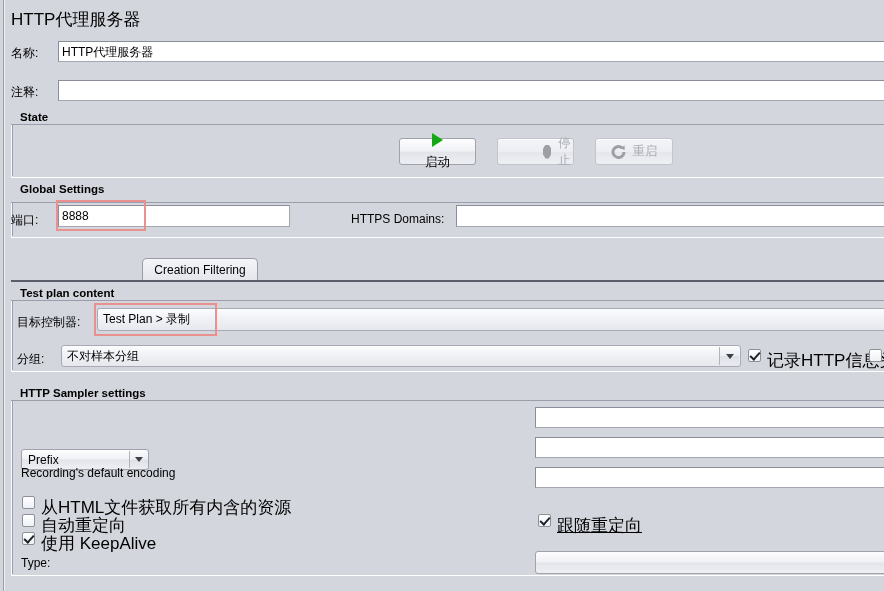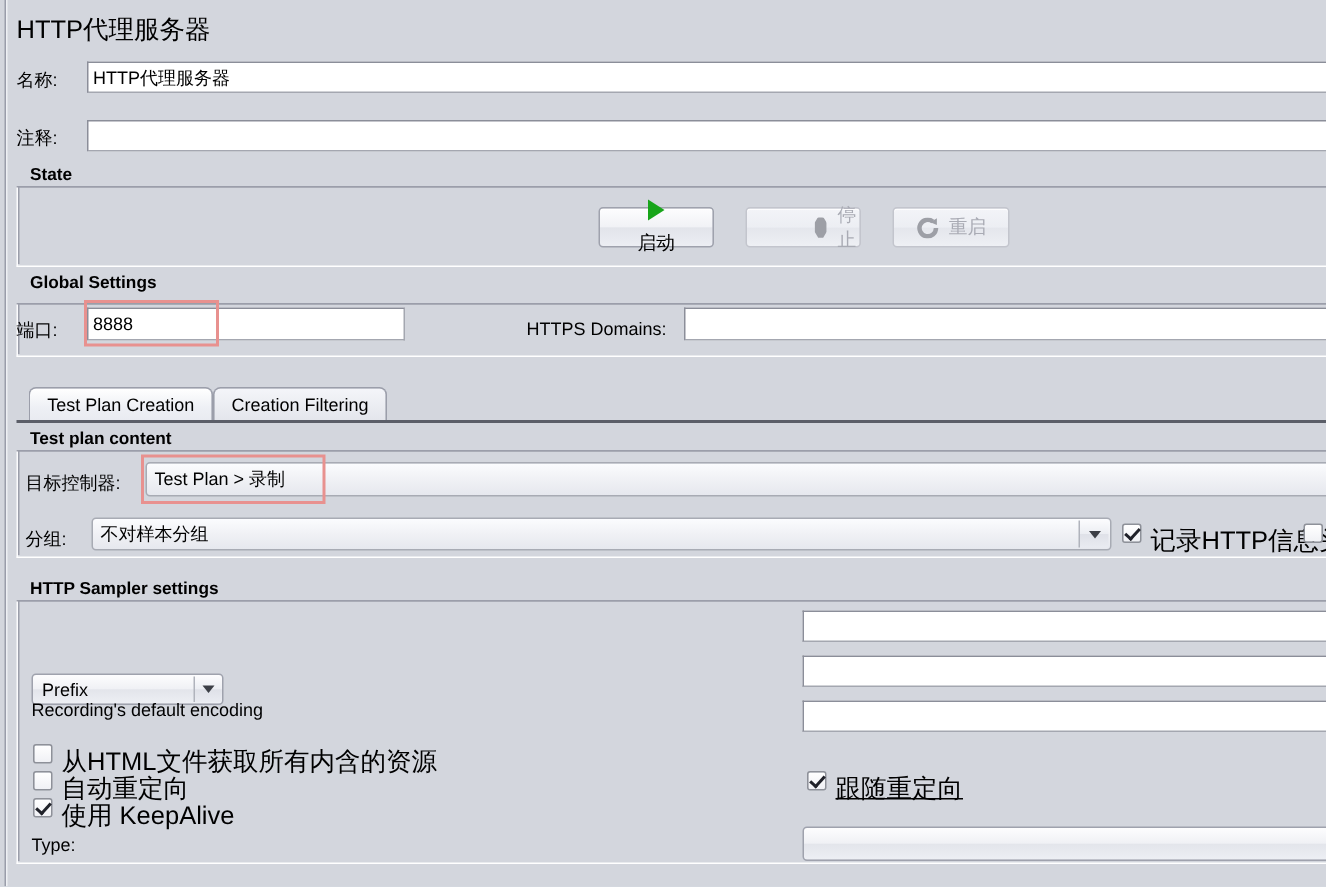--- a/index.html
+++ b/index.html
@@ -299,29 +299,26 @@
     <span>重启</span>
   </div>
 
   <div class="panel" style="left:11px; top:202px; width:880px; height:36px;">
     <div class="panel-inner"></div>
   </div>
   <div class="panel-line-top" style="left:11px; top:202px; width:880px;"></div>
   <div class="panel-title" style="left:17px; top:183px;">Global Settings</div>
 
   <div class="lbl" style="left:11px; top:212px;">端口:</div>
-  <div class="textfield" style="left:58px; top:205px; width:212px; height:22px;">8888</div>
+  <div class="textfield" style="left:58px; top:205px; width:232px; height:22px;">8888</div>
   <div class="annot" style="left:56px; top:200px; width:90px; height:31px;"></div>
 
   <div class="lbl" style="left:351px; top:212px;">HTTPS Domains:</div>
   <div class="textfield" style="left:456px; top:205px; width:442px; height:22px;"></div>
 
-  <div class="tab active" style="left:19px; top:258px; width:123px; height:22px;">
-    <span>Test Plan Creation</span>
-  </div>
   <div class="tab" style="left:142px; top:258px; width:116px; height:22px;">
     <span>Creation Filtering</span>
   </div>
   <div class="tab-underline" style="left:11px; top:280px; width:880px;"></div>
 
   <div class="panel" style="left:11px; top:300px; width:880px; height:72px;">
     <div class="panel-inner"></div>
   </div>
   <div class="panel-line-top" style="left:11px; top:300px; width:880px;"></div>
   <div class="panel-title" style="left:17px; top:287px;">Test plan content</div>

